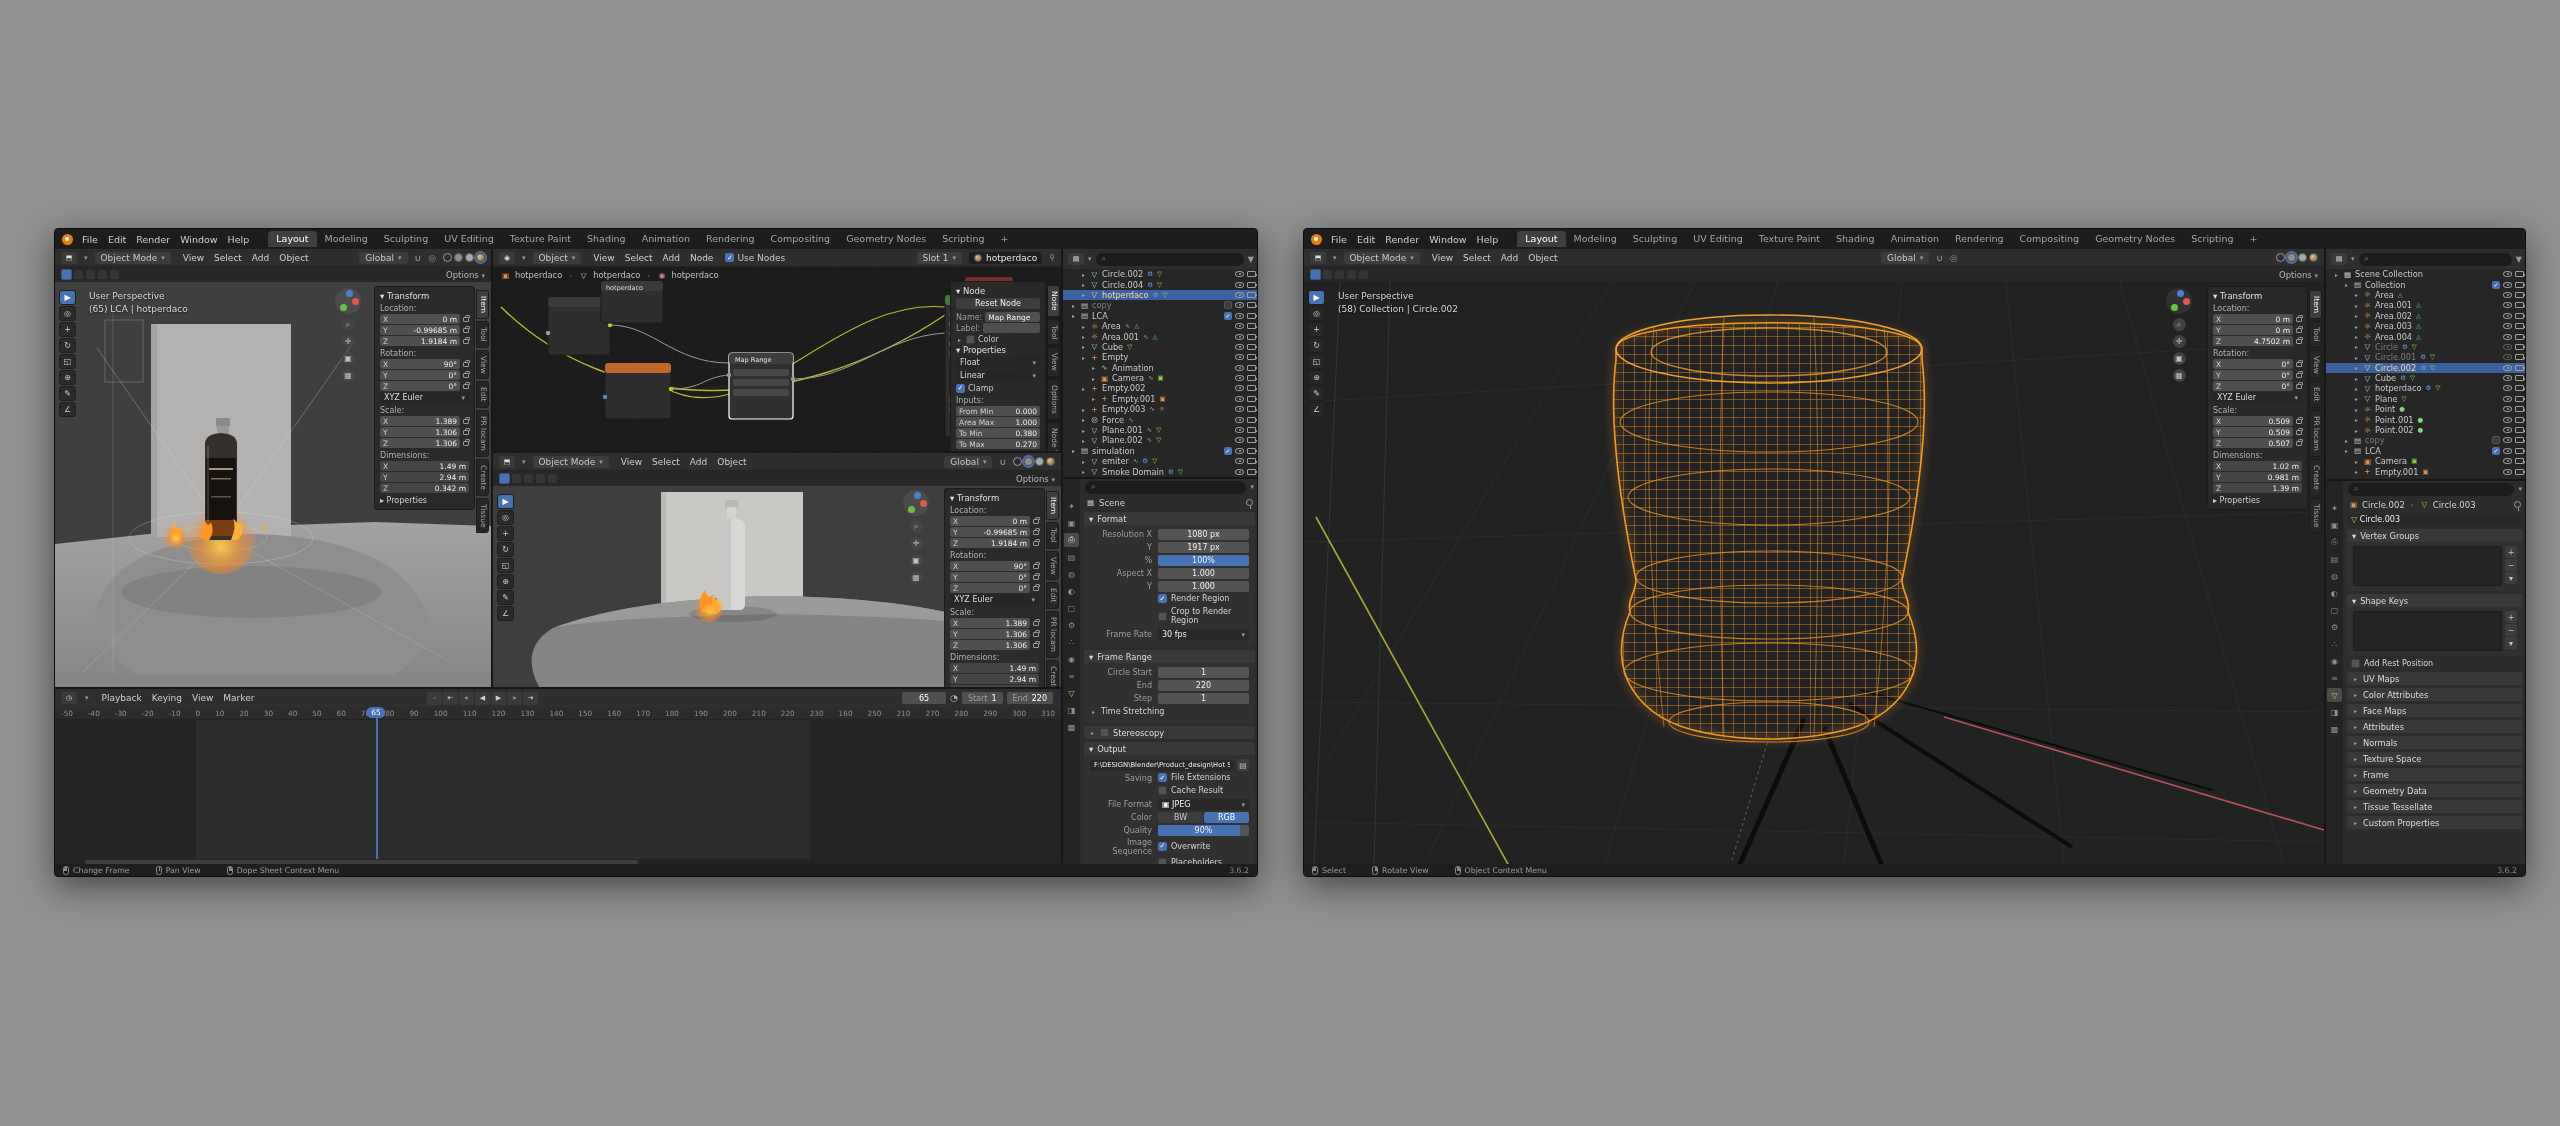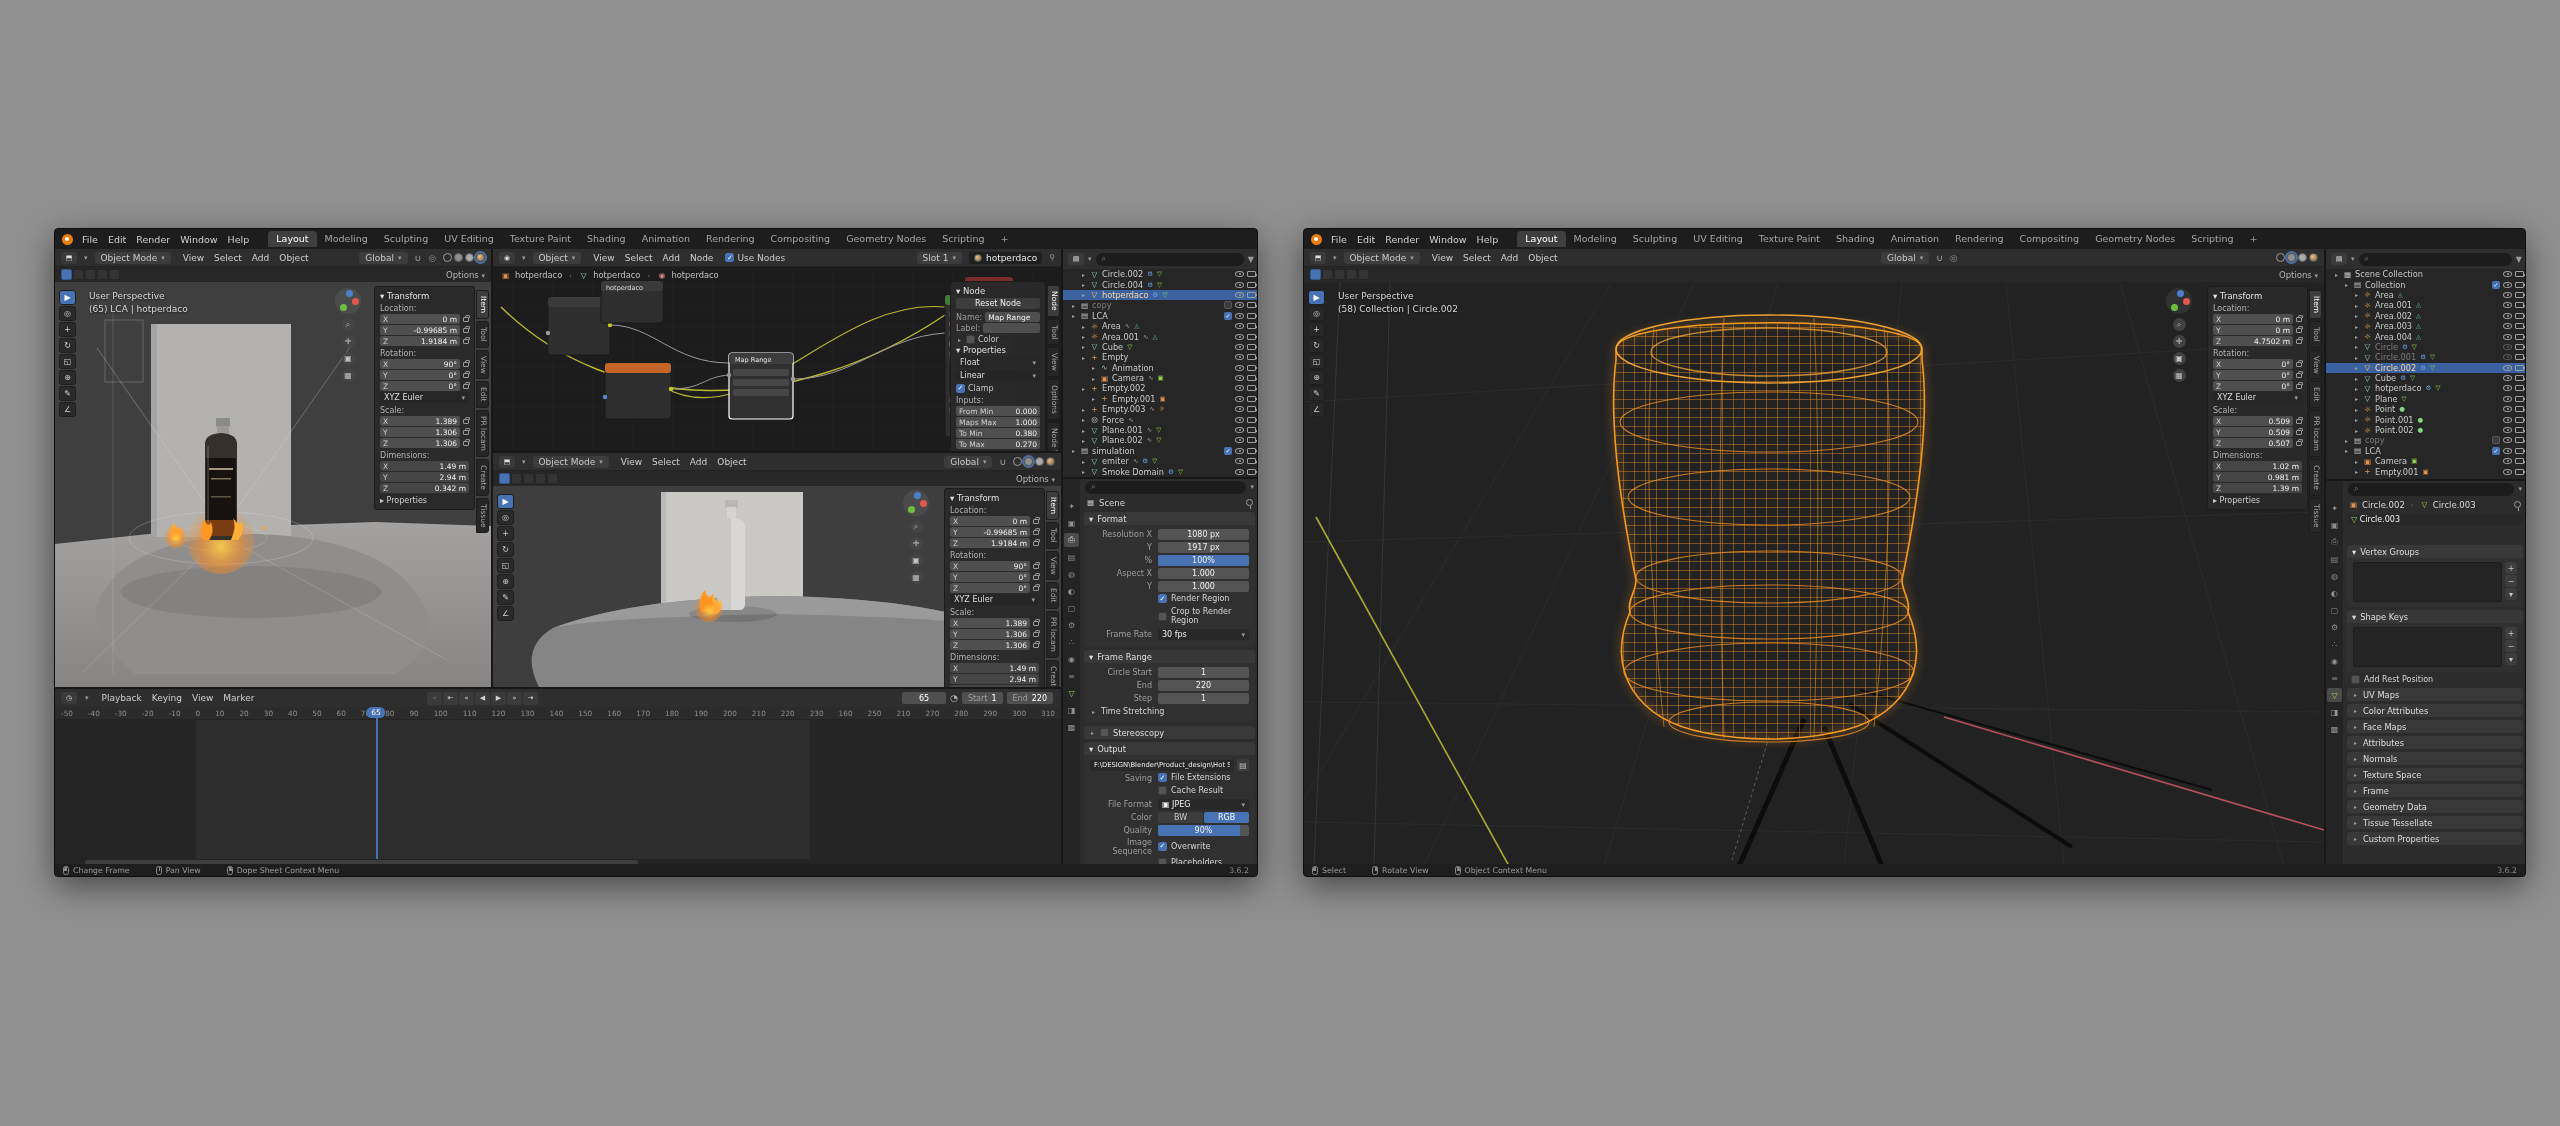--- a/index.html
+++ b/index.html
@@ -508,21 +508,21 @@
           <div class="plbl">Inputs:</div>
           <div>
               <div class="trow">
                 <span class="tfield">
                   <span class="ax">From Min</span>
                   <span>0.000</span>
                 </span>
               </div>
               <div class="trow">
                 <span class="tfield">
-                  <span class="ax">Maps Max</span>
+                  <span class="ax">Area Max</span>
                   <span>1.000</span>
                 </span>
               </div>
               <div class="trow">
                 <span class="tfield">
                   <span class="ax">To Min</span>
                   <span>0.380</span>
                 </span>
               </div>
               <div class="trow">
@@ -1739,21 +1739,21 @@
           </div>
           <div class="crumb">
             <span class="oi" style="color:#e0914f">▣</span>
               <span>Circle.002</span>
             <span class="arrow">›</span>
             <span class="oi" style="color:#8fd14f">▽</span>
               <span>Circle.003</span>
             <span class="pin"></span>
           </div>
           <div class="pbody">
-            <div class="prow" style="margin-bottom:20px;">
+            <div class="prow" style="margin-bottom:4px;">
               <span class="pfield dark">
                   <span><span style="color:#8fd14f">▽</span> <span>Circle.003</span></span>
                 </span>
             </div>
             <div class="ppanel">
               <div class="pphdr">▾ <span>Vertex Groups</span></div>
               <div class="ppbody" style="display:flex;">
                 <div class="listbox"></div>
                 <div class="sidebtns">
                   <span class="sbtn">+</span>

